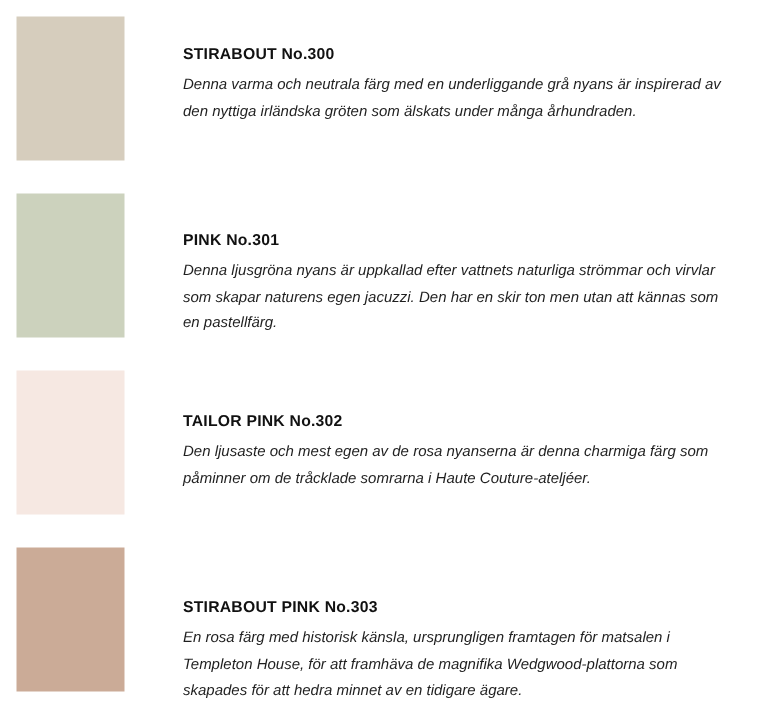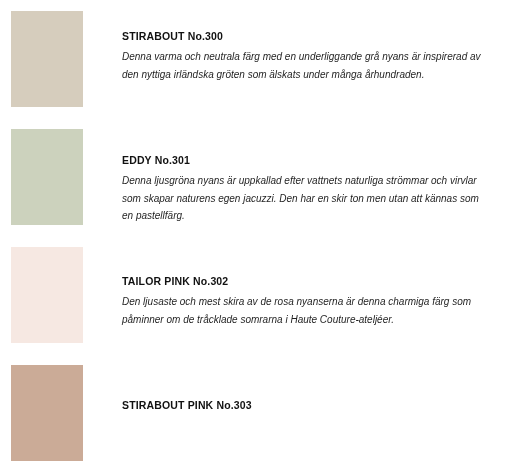--- a/index.html
+++ b/index.html
@@ -69,33 +69,34 @@
     <div class="swatch" style="background:#d6cdbd"></div>
     <div class="text-col">
       <p class="name">STIRABOUT No.300</p>
       <p class="desc">Denna varma och neutrala färg med en underliggande grå nyans är inspirerad av den nyttiga irländska gröten som älskats under många århundraden.</p>
     </div>
   </div>
 
   <div class="row row-2">
     <div class="swatch" style="background:#ccd2bd"></div>
     <div class="text-col">
-      <p class="name">EDDY No.301</p>
+      <p class="name">PINK No.301</p>
       <p class="desc">Denna ljusgröna nyans är uppkallad efter vattnets naturliga strömmar och virvlar som skapar naturens egen jacuzzi. Den har en skir ton men utan att kännas som en pastellfärg.</p>
     </div>
   </div>
 
   <div class="row row-3">
     <div class="swatch" style="background:#f6e8e2"></div>
     <div class="text-col">
       <p class="name">TAILOR PINK No.302</p>
-      <p class="desc">Den ljusaste och mest skira av de rosa nyanserna är denna charmiga färg som påminner om de tråcklade somrarna i Haute Couture-ateljéer.</p>
+      <p class="desc">Den ljusaste och mest egen av de rosa nyanserna är denna charmiga färg som påminner om de tråcklade somrarna i Haute Couture-ateljéer.</p>
     </div>
   </div>
 
   <div class="row row-4">
     <div class="swatch" style="background:#cbab97"></div>
     <div class="text-col">
       <p class="name">STIRABOUT PINK No.303</p>
+      <p class="desc">En rosa färg med historisk känsla, ursprungligen framtagen för matsalen i Templeton House, för att framhäva de magnifika Wedgwood-plattorna som skapades för att hedra minnet av en tidigare ägare.</p>
     </div>
   </div>
 
 </div>
 
 </body></html>

